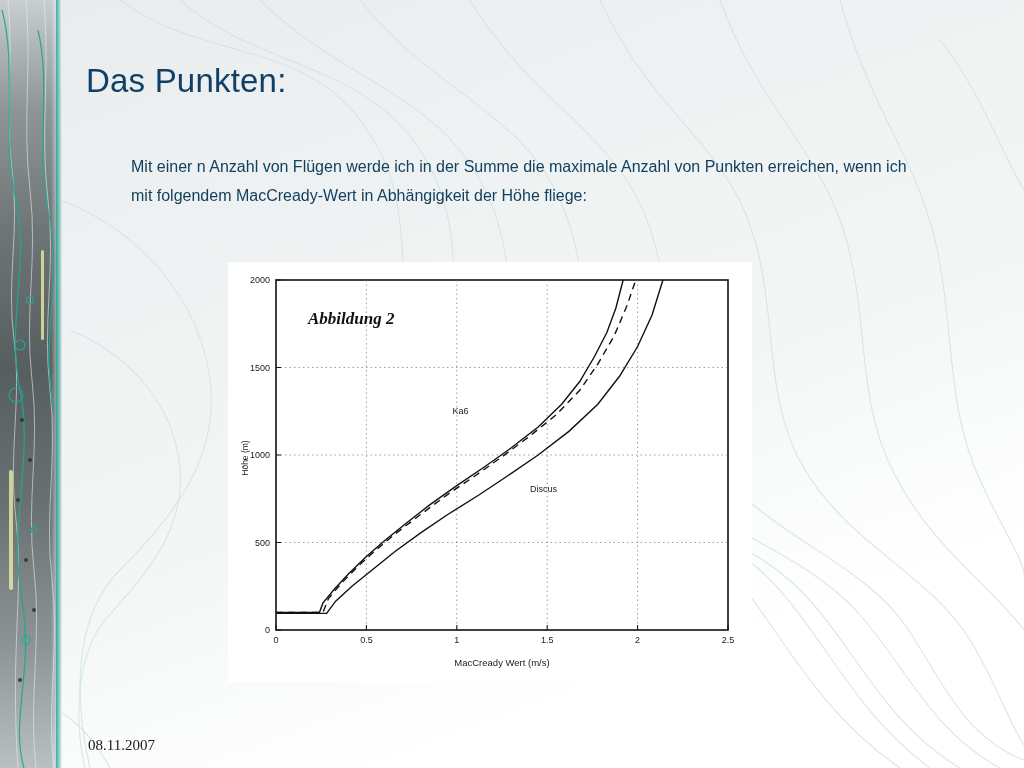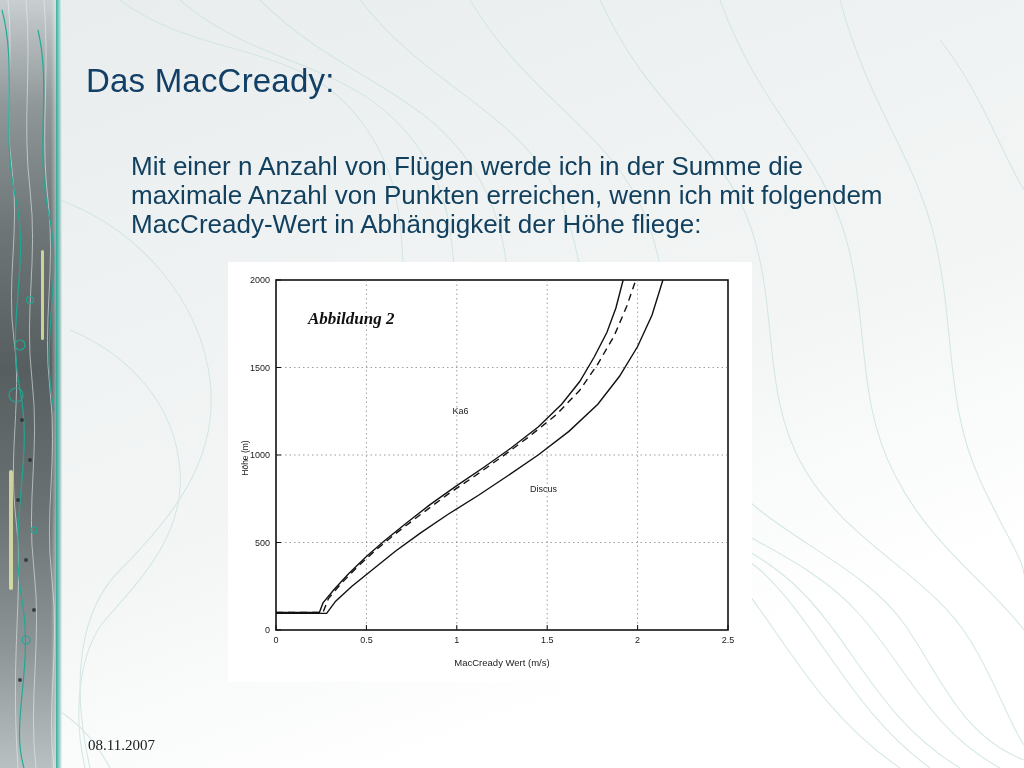--- a/index.html
+++ b/index.html
@@ -56,21 +56,21 @@
     font-size: 33px;
     color: #113f66;
     letter-spacing: 0.2px;
   }
 
   .body-text {
     position: absolute;
     left: 131px;
     top: 152px;
     width: 790px;
-    font-size: 26px;
+    font-size: 16px;
     line-height: 29px;
     color: #12405f;
   }
 
   .figure-box {
     position: absolute;
     left: 228px;
     top: 262px;
     width: 524px;
     height: 420px;
@@ -135,21 +135,21 @@
         <circle cx="30" cy="460" r="2"></circle>
         <circle cx="18" cy="500" r="2"></circle>
         <circle cx="26" cy="560" r="2"></circle>
         <circle cx="34" cy="610" r="2"></circle>
         <circle cx="20" cy="680" r="2"></circle>
       </g>
     </svg>
     <div class="strip-edge"></div>
   </div>
 
-  <div class="title">Das MacCready:</div>
+  <div class="title">Das Punkten:</div>
 
   <div class="body-text">Mit einer n Anzahl von Flügen werde ich in der Summe die maximale Anzahl von Punkten erreichen, wenn ich mit folgendem MacCready-Wert in Abhängigkeit der Höhe fliege:</div>
 
   <div class="figure-box">
     <svg id="chart-svg" width="524" height="420" viewBox="0 0 524 420">
       <rect x="0" y="0" width="524" height="420" fill="#ffffff"></rect>
 
       <rect id="plot-frame" x="48" y="18" width="452" height="350" fill="none" stroke="#111" stroke-width="1.6"></rect>
       <g id="grid-lines">
           <line x1="138.4" y1="18" x2="138.4" y2="368" stroke="#777" stroke-width="0.7" stroke-dasharray="1.5 3"></line>

